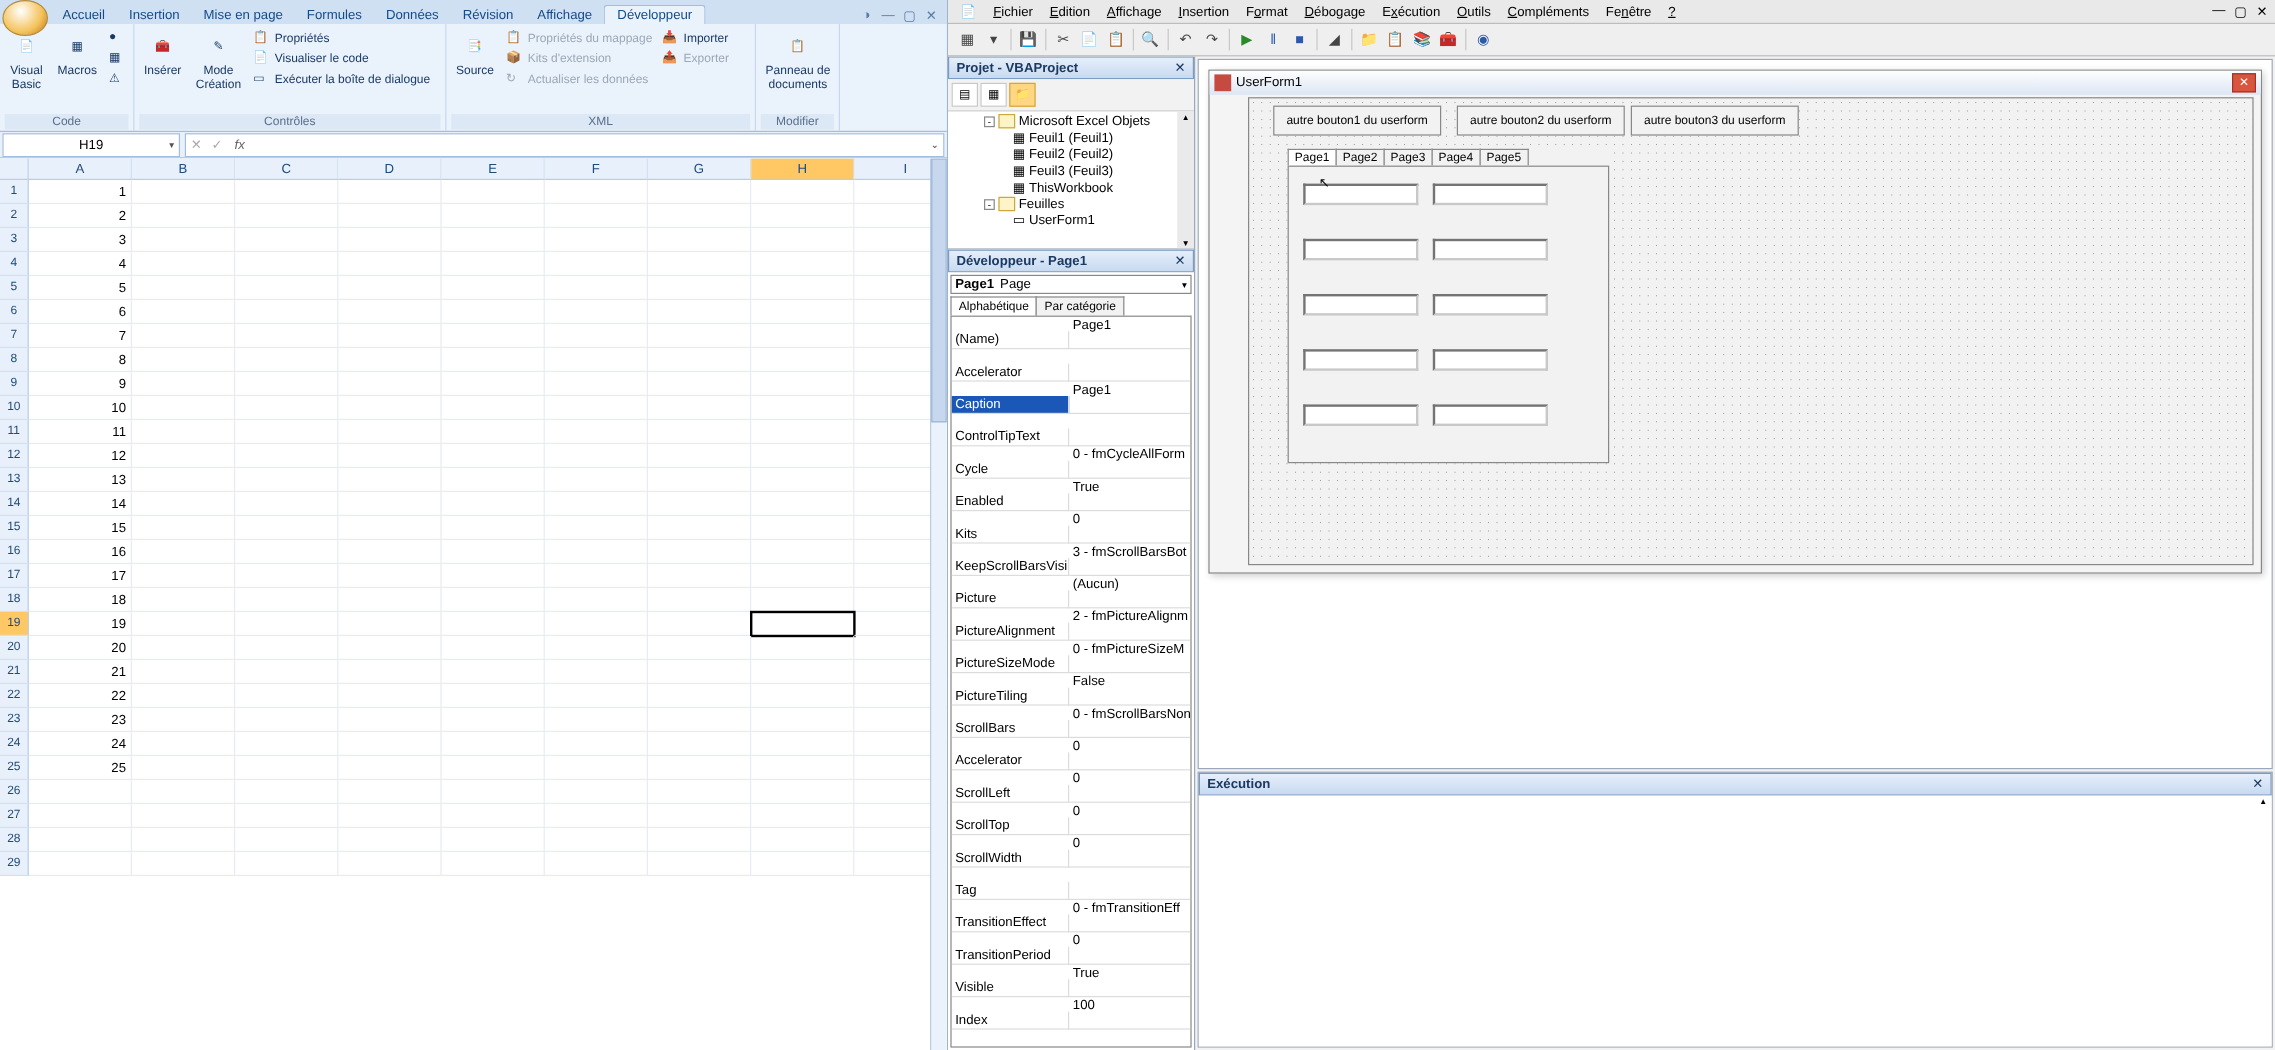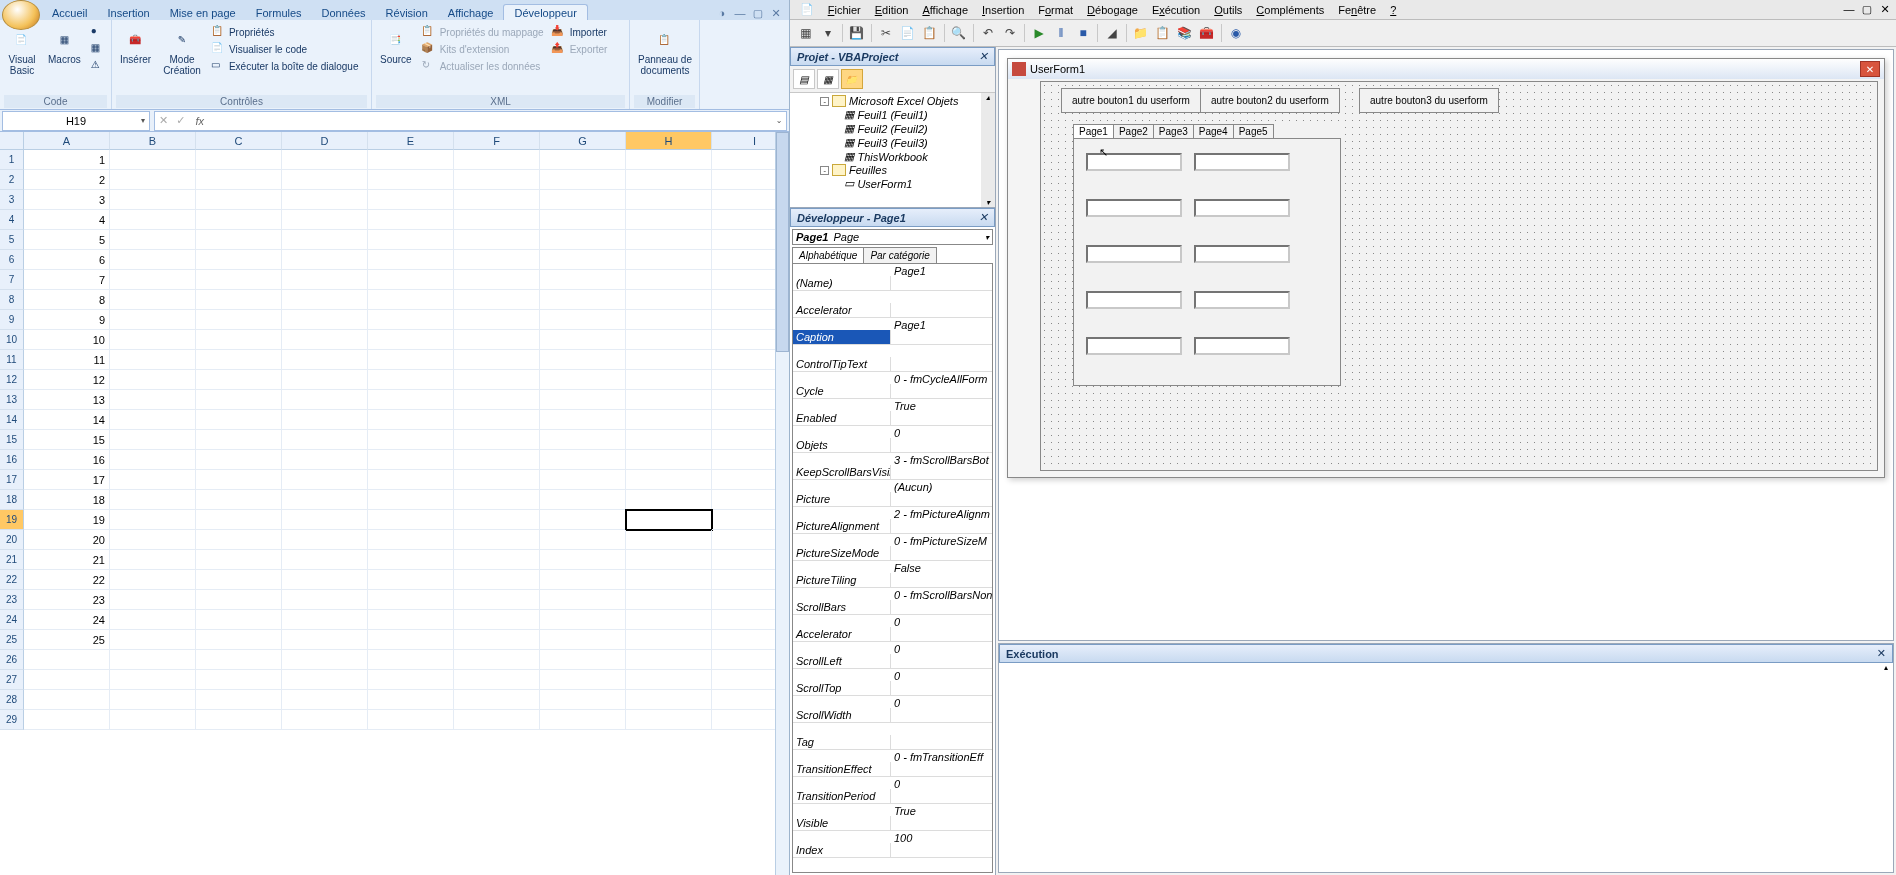--- a/index.html
+++ b/index.html
@@ -53,21 +53,21 @@
 .vbe-menu { display: flex; align-items: center; gap: 2px; padding: 2px 4px; background: #e9e9e9; border-bottom: 1px solid #bcbcbc; font-size: 11px; }
 .vbe-menu .m { padding: 1px 6px; }
 .vbe-menu .m u { text-decoration: underline; }
 .vbe-menu .vwin { margin-left: auto; display: flex; gap: 4px; }
 .vbe-menu .vwin span { width: 14px; text-align: center; font-size: 11px; cursor: pointer; }
 .vbe-tool { display: flex; align-items: center; gap: 2px; padding: 3px 6px; background: #efefef; border-bottom: 1px solid #bcbcbc; }
 .vbe-tool .tb { width: 20px; height: 20px; display: flex; align-items: center; justify-content: center; font-size: 12px; color: #444; }
 .vbe-tool .sep { width: 1px; height: 18px; background: #c8c8c8; margin: 0 2px; }
 
 .vbe-body { flex: 1; display: flex; overflow: hidden; }
-.vbe-left { width: 206px; display: flex; flex-direction: column; border-right: 1px solid #9ba8b9; font-style: italic; }
+.vbe-left { width: 206px; display: flex; flex-direction: column; border-right: 1px solid #9ba8b9; }
 .pane-title { background: linear-gradient(#e6eefb,#c8daf0); border: 1px solid #7a9cc4; padding: 2px 6px; font-size: 11px; font-weight: bold; color: #1b3a61; display: flex; align-items: center; }
 .pane-title .x { margin-left: auto; font-size: 11px; cursor: pointer; font-weight: normal; }
 .proj-tool { display: flex; gap: 2px; padding: 3px; background: #f2f2f2; border-bottom: 1px solid #c8c8c8; }
 .proj-tool .pt { width: 22px; height: 20px; border: 1px solid #c8c8c8; background: #fff; font-size: 10px; display: flex; align-items: center; justify-content: center; }
 .proj-tool .pt.active { background: #ffd782; border-color: #d4a63c; }
 .tree { background: #fff; flex: 0 0 115px; overflow: auto; font-size: 11px; padding: 2px; position: relative; border-bottom: 1px solid #9ba8b9; }
 .tree .node { display: flex; align-items: center; gap: 3px; padding: 0 0 1px; white-space: nowrap; }
 .tree .ind1 { padding-left: 28px; }
 .tree .ind2 { padding-left: 52px; }
 .tree .exp { width: 9px; height: 9px; border: 1px solid #888; font-size: 8px; line-height: 7px; text-align: center; }
@@ -739,21 +739,21 @@
               </div>
               <div class="prow">
                 <div class="pk">Cycle</div>
                 <div class="pv">0 - fmCycleAllForm</div>
               </div>
               <div class="prow">
                 <div class="pk">Enabled</div>
                 <div class="pv">True</div>
               </div>
               <div class="prow">
-                <div class="pk">Objets</div>
+                <div class="pk">Kits</div>
                 <div class="pv">0</div>
               </div>
               <div class="prow">
                 <div class="pk">KeepScrollBarsVisible</div>
                 <div class="pv">3 - fmScrollBarsBot</div>
               </div>
               <div class="prow">
                 <div class="pk">Picture</div>
                 <div class="pv">(Aucun)</div>
               </div>
@@ -815,21 +815,21 @@
       <div class="vbe-right">
         <div class="design-area">
           <div class="uf-window">
             <div class="uf-title">
                 <span class="ic"></span>
                 <span>UserForm1</span>
                 <span class="close">✕</span>
               </div>
             <div class="uf-canvas">
               <div class="uf-btn" style="left:20px;top:6px">autre bouton1 du userform</div>
-              <div class="uf-btn" style="left:159px;top:6px">autre bouton2 du userform</div>
+              <div class="uf-btn" style="left:173px;top:6px">autre bouton2 du userform</div>
               <div class="uf-btn" style="left:318px;top:6px">autre bouton3 du userform</div>
               <div class="multipage">
                 <div class="mp-tabs">
                   <div class="active">Page1</div>
                   <div>Page2</div>
                   <div>Page3</div>
                   <div>Page4</div>
                   <div>Page5</div>
                 </div>
                 <div class="mp-body">

